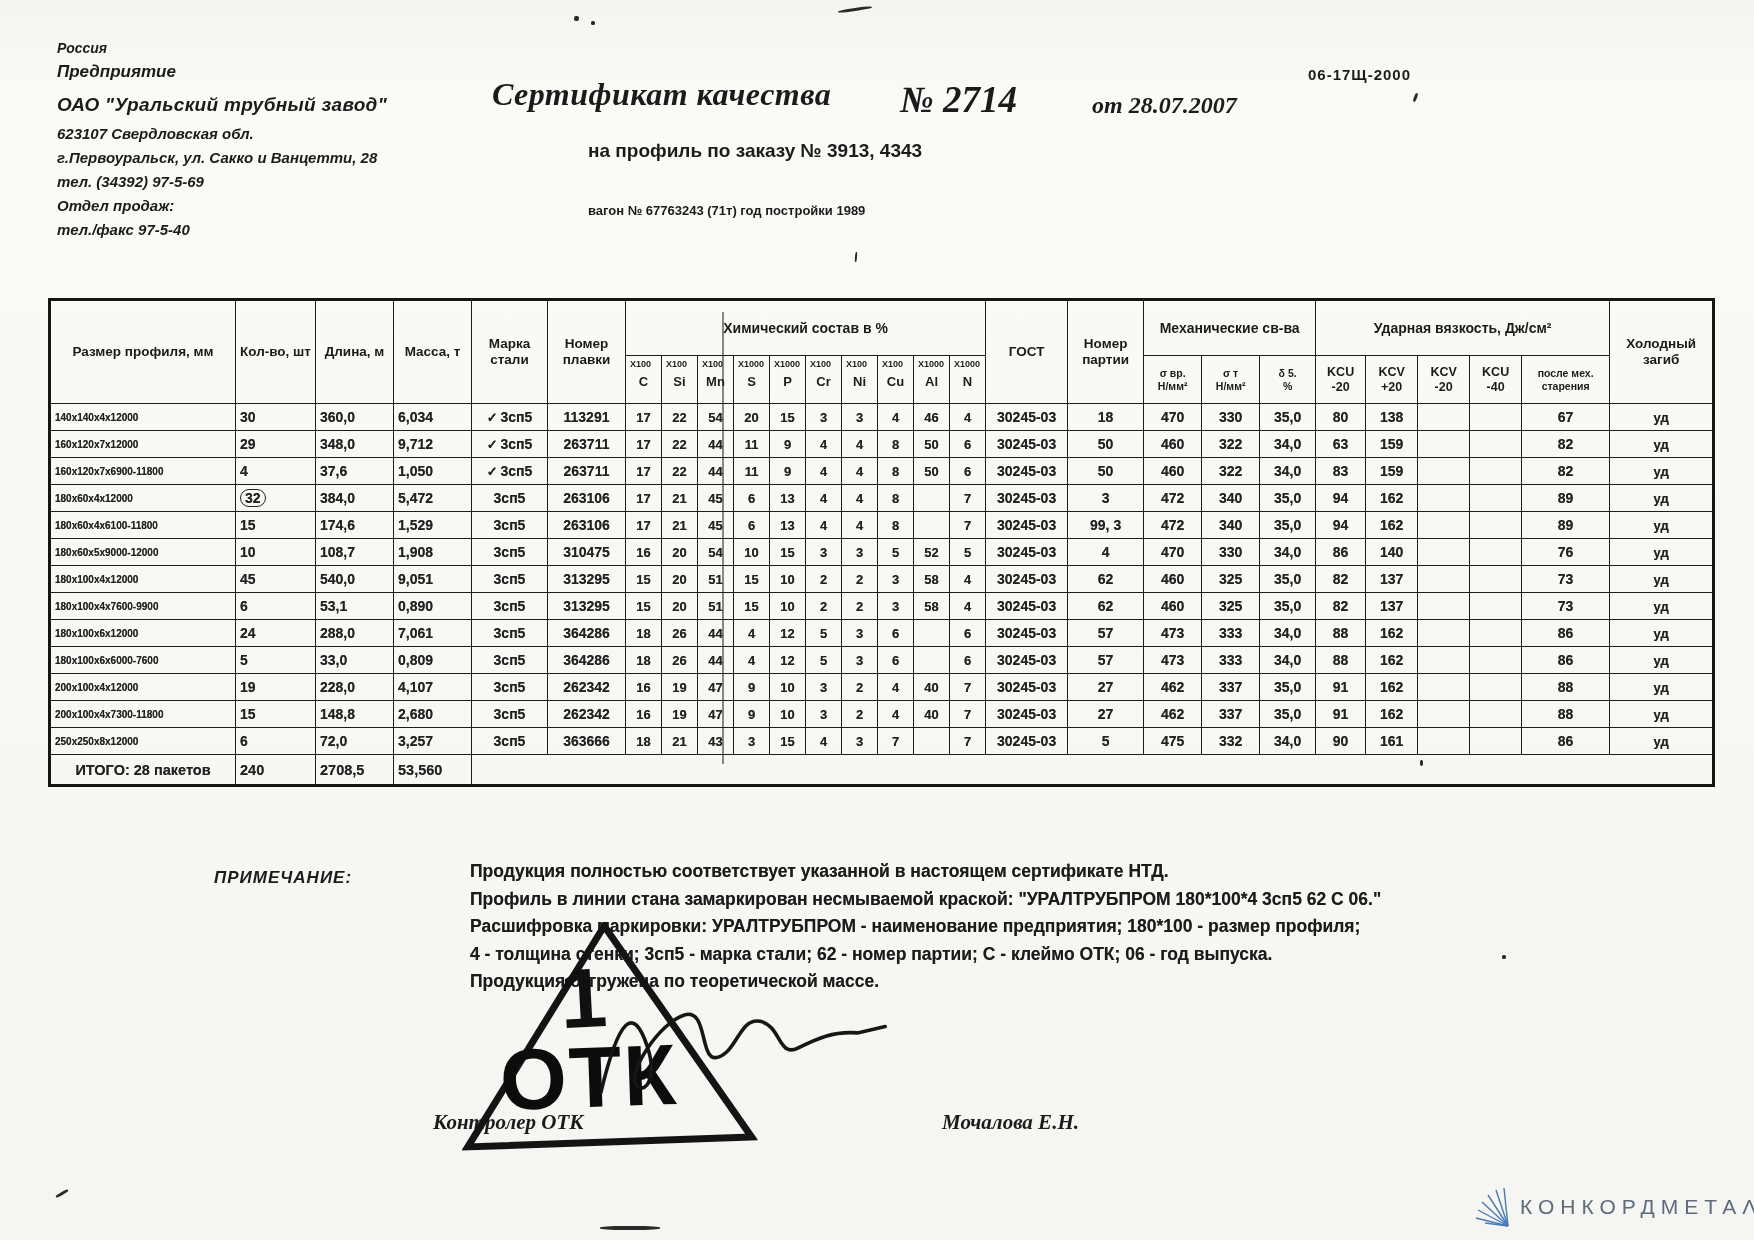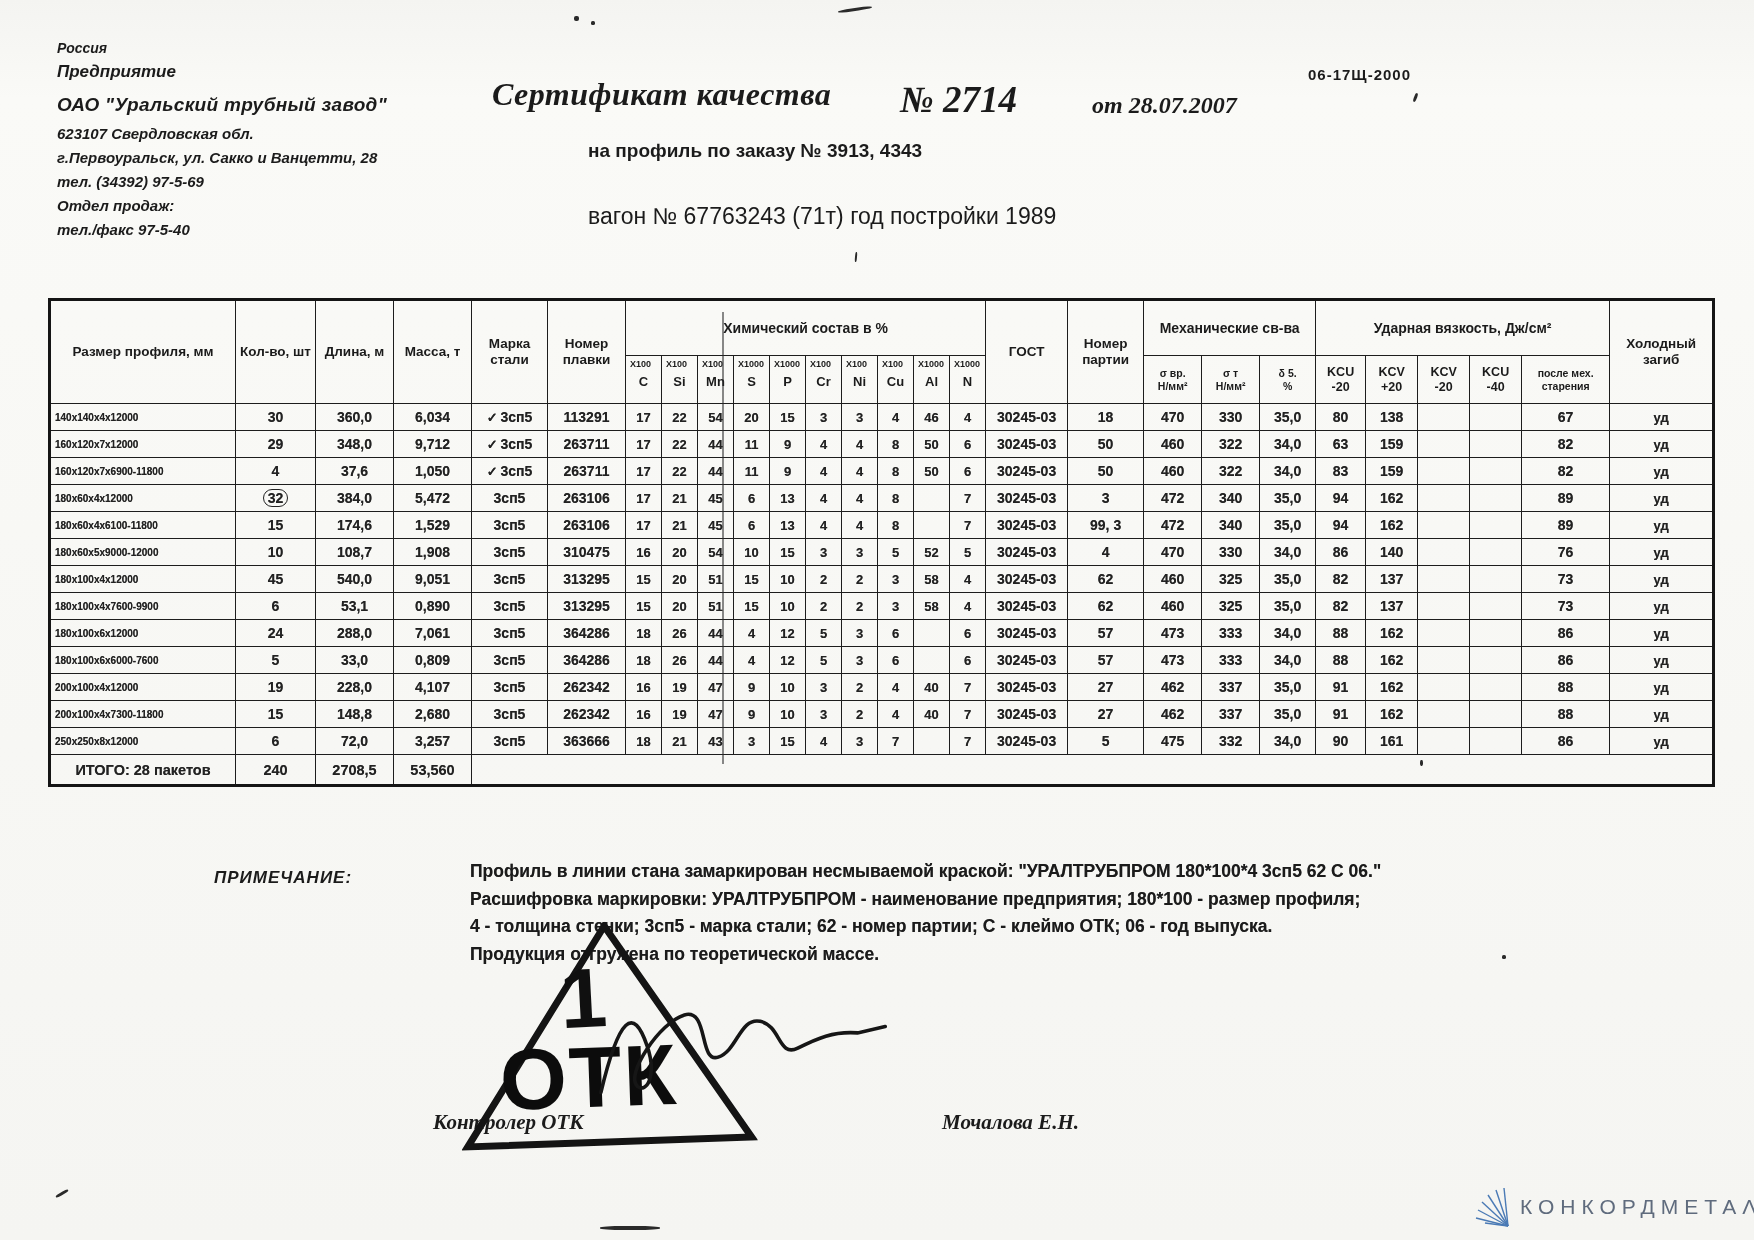--- a/index.html
+++ b/index.html
@@ -15,40 +15,40 @@
   .company .c-name{font-size:19px;margin-bottom:9px;letter-spacing:.3px;}
   .company .c-line{font-size:15px;margin-bottom:7px;font-weight:600;}
   .doc-code{position:absolute;left:1308px;top:66px;font-size:15px;font-weight:700;letter-spacing:1px;}
   .title{position:absolute;left:492px;top:76px;font-family:"Liberation Serif",serif;
          font-style:italic;font-weight:700;font-size:32px;letter-spacing:.5px;}
   .cert-no{position:absolute;left:900px;top:78px;font-family:"Liberation Serif",serif;
          font-style:italic;font-weight:700;font-size:37px;}
   .cert-date{position:absolute;left:1092px;top:92px;font-family:"Liberation Serif",serif;
          font-style:italic;font-weight:700;font-size:24px;}
   .subtitle{position:absolute;left:588px;top:140px;font-size:19px;font-weight:700;}
-  .wagon{position:absolute;left:588px;top:203px;font-size:23px;font-weight:400;}
+  .wagon{position:absolute;left:588px;top:203px;font-size:13px;font-weight:700;}
   
   table.cert{position:absolute;left:48px;top:298px;width:1664px;border-collapse:collapse;
              table-layout:fixed;border:3px solid #151515;}
   table.cert th,table.cert td{border:1.6px solid #1d1d1d;padding:1px 4px;overflow:hidden;}
   thead th{font-size:13.5px;font-weight:700;text-align:center;white-space:normal;line-height:1.15;}
   thead tr.h1{height:56px;}
   thead tr.h2{height:48px;}
   th.h-group{font-size:14px;}
   th.h-chem{padding:0 1px;vertical-align:top;}
   .factor{font-size:9px;font-weight:700;text-align:left;line-height:10px;margin-top:2px;}
   .elem{font-size:13px;font-weight:700;text-align:center;margin-top:6px;}
   .sub1{font-size:12.5px;font-weight:700;}
   .sub2{font-size:12.5px;font-weight:700;}
   .sub-small .sub1,.sub-small .sub2{font-size:10.5px;}
   tbody tr{height:27px;}
   tbody td{font-size:14px;font-weight:700;white-space:nowrap;color:#222;
            text-shadow:0 0 .5px rgba(0,0,0,.55);}
   td.size-cell{text-align:left;padding-left:6px;font-size:10px;}
-  td.num{text-align:center;padding-right:7px;}
+  td.num{text-align:left;padding-right:7px;}
   td.ctr{text-align:center;}
   td.chem{text-align:center;font-size:13px;padding:1px 1px;}
   td.bend{font-size:13px;}
   .check{margin-right:3px;font-size:13px;}
   .circled{border:1.6px solid #222;border-radius:10px;padding:0 4px;display:inline-block;line-height:16px;}
   tr.total-row{height:31px;}
   tr.total-row td{font-weight:800;font-size:14.5px;}
   td.total-label{text-align:center;}
   td.empty{border-right:none;}
   
@@ -599,20 +599,21 @@
           <td class="num">240</td>
           <td class="num">2708,5</td>
           <td class="num">53,560</td>
           <td class="empty" colspan="23"></td>
         </tr>
       </tbody>
   </table>
 
   <div class="notes-label">ПРИМЕЧАНИЕ:</div>
   <div class="notes">
+      <div>Продукция полностью соответствует указанной в настоящем сертификате НТД.</div>
       <div>Профиль в линии стана замаркирован несмываемой краской: "УРАЛТРУБПРОМ  180*100*4  3сп5  62  С  06."</div>
       <div>Расшифровка маркировки: УРАЛТРУБПРОМ - наименование предприятия; 180*100 - размер профиля;</div>
       <div>4 - толщина стенки; 3сп5 - марка стали; 62 - номер партии; С - клеймо ОТК; 06 - год выпуска.</div>
       <div>Продукция отгружена по теоретической массе.</div>
     </div>
 
   <div class="controller">Контролер ОТК</div>
   <div class="inspector">Мочалова Е.Н.</div>
 
   <div class="stamp">

